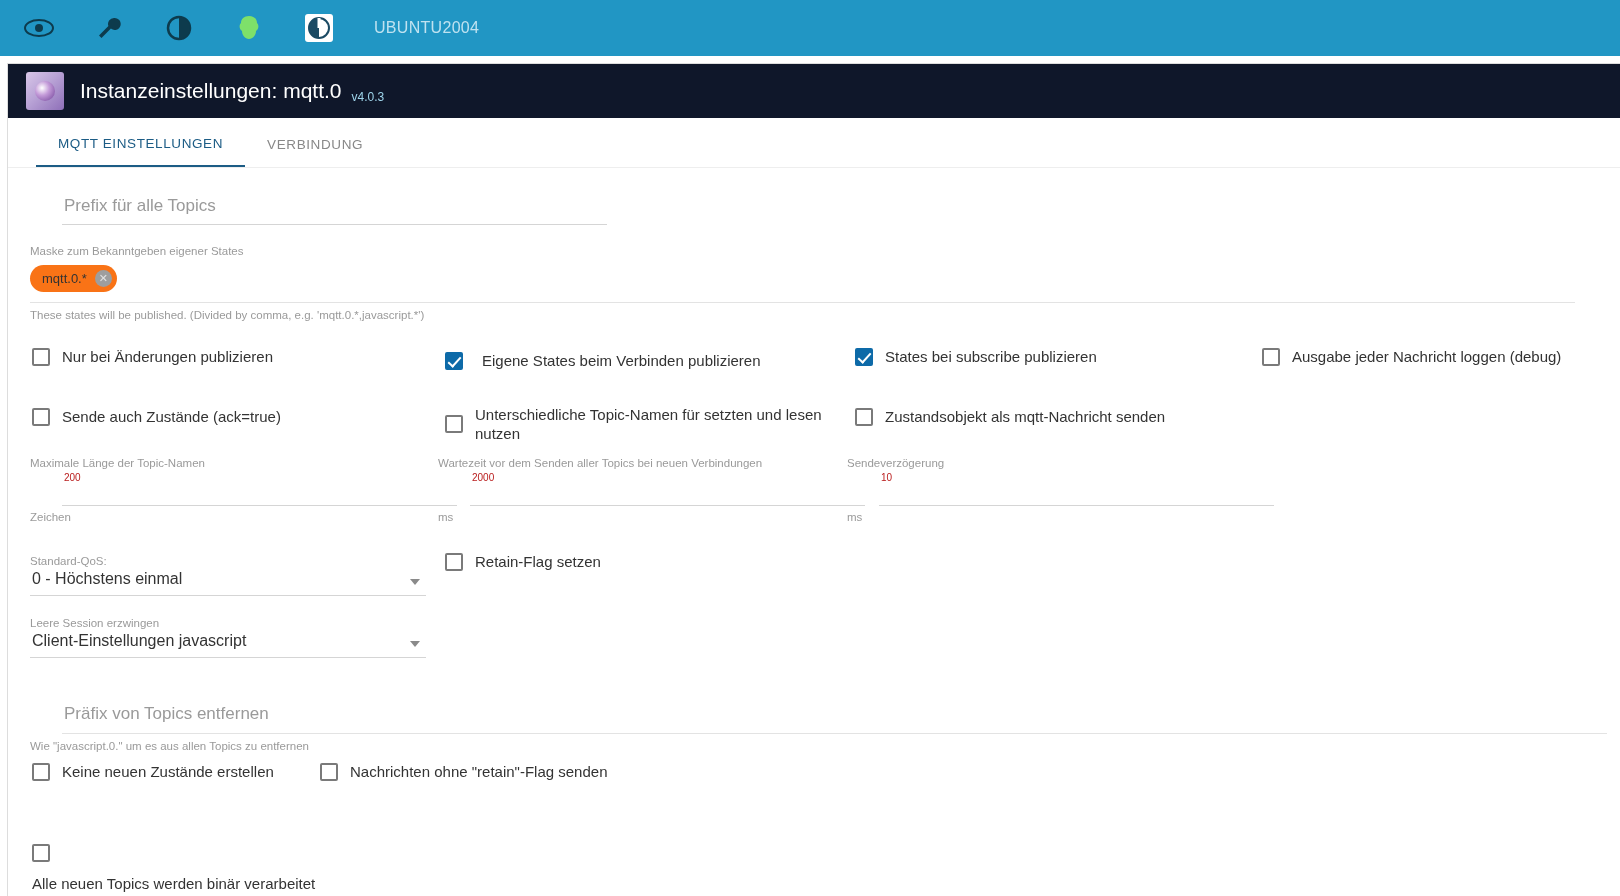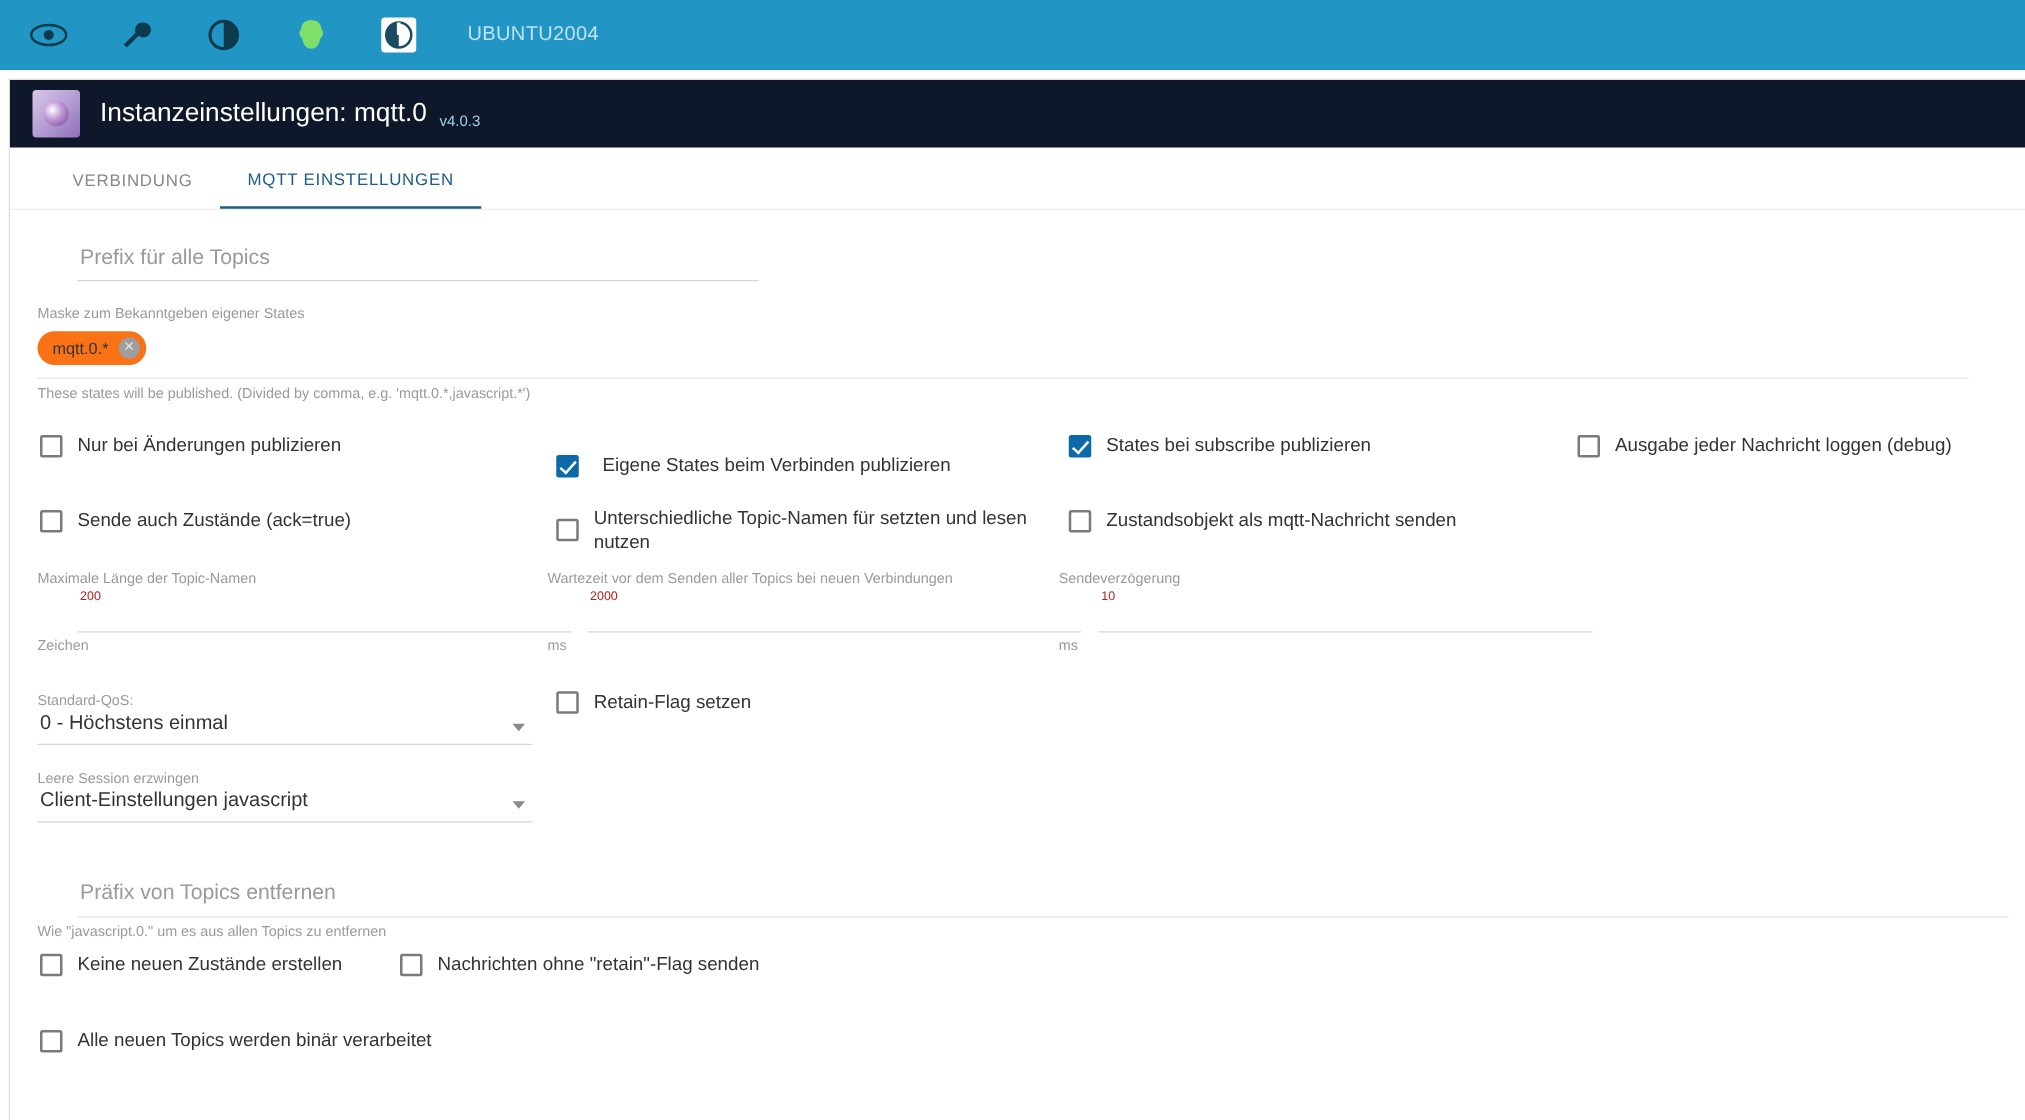--- a/index.html
+++ b/index.html
@@ -301,22 +301,22 @@
 
   <div class="win-header">
     <span class="win-logo">
         <span class="blob"></span>
       </span>
     <span class="win-title">Instanzeinstellungen: mqtt.0</span>
     <span class="win-version">v4.0.3</span>
   </div>
 
   <div class="tabs">
+    <div class="tab active">MQTT EINSTELLUNGEN</div>
     <div class="tab">VERBINDUNG</div>
-    <div class="tab active">MQTT EINSTELLUNGEN</div>
   </div>
 
   <div class="content">
 
     
     <input class="field-underline prefix-field" type="text" placeholder="Prefix für alle Topics" style="">
 
     
     <div class="small-label">Maske zum Bekanntgeben eigener States</div>
 
@@ -328,21 +328,21 @@
     </div>
     <div class="helper">These states will be published. (Divided by comma, e.g. 'mqtt.0.*,javascript.*')</div>
 
     
     <div class="cb-grid">
 
       <div class="cb" style="left:2px; top:0px; width:380px;">
         <span class="box"></span>
         <span class="cb-label">Nur bei Änderungen publizieren</span>
       </div>
-      <div class="cb" style="left:415px; top:16px; width:390px;gap:19px;">
+      <div class="cb" style="left:415px; top:4px; width:390px;gap:19px;">
         <span class="box checked"></span>
         <span class="cb-label">Eigene States beim Verbinden publizieren</span>
       </div>
       <div class="cb" style="left:825px; top:0px; width:380px;">
         <span class="box checked"></span>
         <span class="cb-label">States bei subscribe publizieren</span>
       </div>
       <div class="cb" style="left:1232px; top:0px; width:340px;">
         <span class="box"></span>
         <span class="cb-label">Ausgabe jeder Nachricht loggen (debug)</span>
@@ -406,20 +406,20 @@
       </div>
 
       <div class="cb" style="left:2px; top:415px; width:290px;">
         <span class="box"></span>
         <span class="cb-label">Keine neuen Zustände erstellen</span>
       </div>
       <div class="cb" style="left:290px; top:415px; width:360px;">
         <span class="box"></span>
         <span class="cb-label">Nachrichten ohne "retain"-Flag senden</span>
       </div>
-      <div class="cb" style="left:2px; top:476px; width:420px;">
+      <div class="cb" style="left:2px; top:496px; width:420px;flex-direction:column;">
         <span class="box"></span>
         <span class="cb-label">Alle neuen Topics werden binär verarbeitet</span>
       </div>
 
     </div>
   </div>
 </div>
 
 </body></html>

